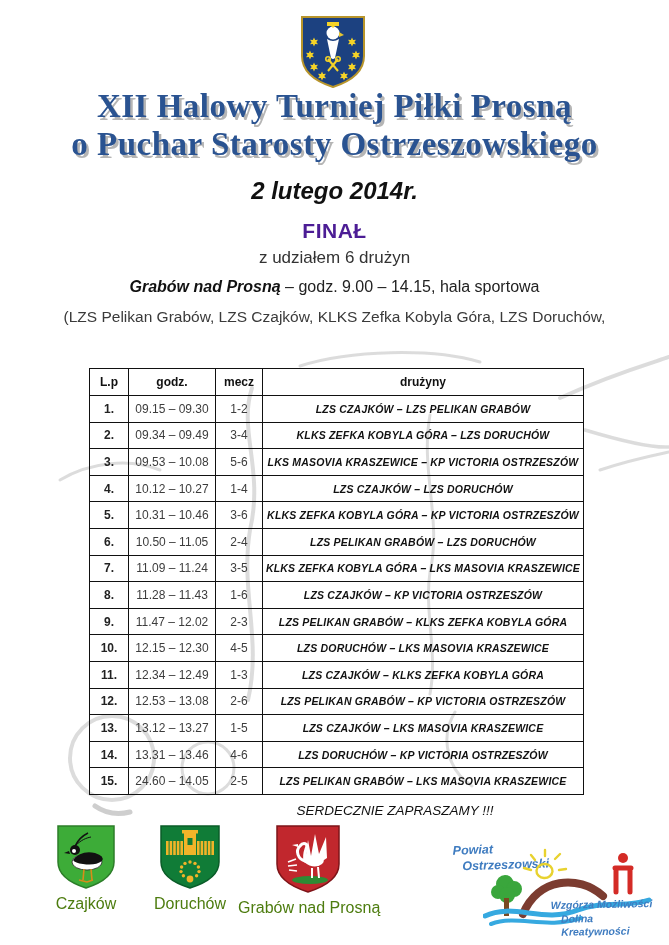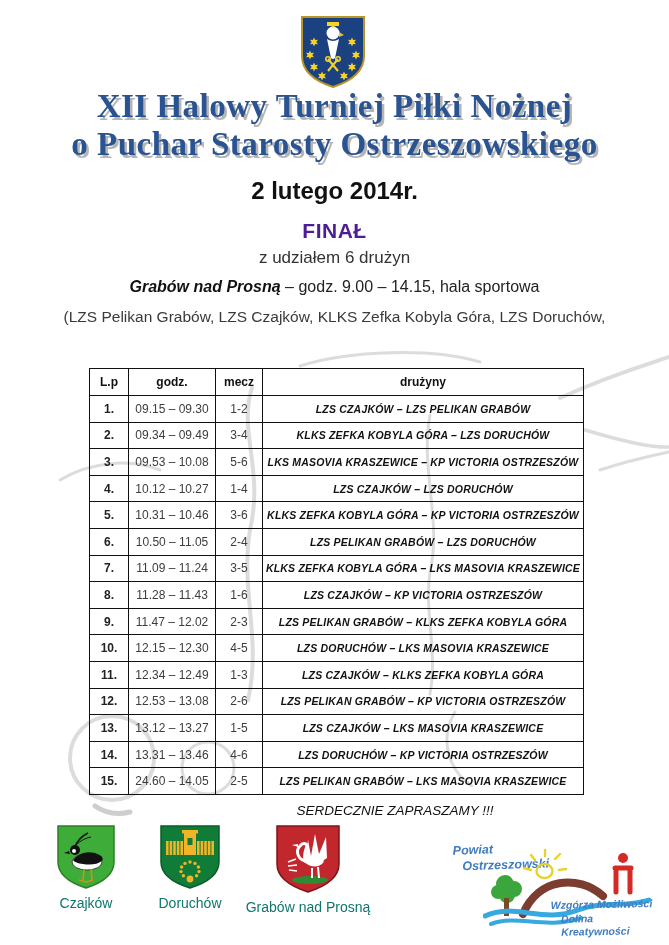--- a/index.html
+++ b/index.html
@@ -18,21 +18,21 @@
     left:0; width:669px; text-align:center;
     font-family:"Liberation Serif", serif; font-weight:bold;
     font-size:33px; color:#2a5391;
     text-shadow:2.5px 2.5px 0 #b5b5b5;
     letter-spacing:0.5px; white-space:nowrap;
   }
   .title1 { top:88px; }
   .title2 { top:126px; }
 
   .date-line { top:177px; left:0; width:669px; text-align:center;
-    font-size:24px; font-weight:bold; color:#111; }
+    font-size:24px; font-weight:bold; font-style:italic; color:#111; }
   .stage-line { top:219px; left:0; width:669px; text-align:center;
     font-size:21px; font-weight:bold; color:#4c1d95; letter-spacing:0.5px; }
   .participants-line { top:248px; left:0; width:669px; text-align:center;
     font-size:17px; color:#333; }
   .venue-line { top:278px; left:0; width:669px; text-align:center;
     font-size:16px; color:#222; }
   .venue-line .place { font-weight:bold; font-style:italic; color:#111; }
   .teams-note { left:0; width:669px; text-align:center; font-size:15.5px; color:#3a3a3a; }
   .teams-note1 { top:308px; }
   .teams-note2 { top:333px; }
@@ -47,21 +47,21 @@
   td.col-lp   { font-size:12px; font-weight:bold; color:#222; }
   td.col-godz { font-size:12px; color:#3c3c3c; }
   td.col-mecz { font-size:12px; color:#3c3c3c; }
   td.col-teams{ font-size:10.5px; font-weight:bold; font-style:italic; color:#111; letter-spacing:0.2px; }
 
   .closing-line { top:803px; left:245px; width:300px; text-align:center;
     font-size:13.5px; font-weight:normal; font-style:italic; color:#111; }
 
   .crest-box { top:824px; text-align:center; }
   .crest-box .crest-svg { display:block; margin:0 auto; }
-  .crest-label { margin-top:5px; font-size:14px; color:#0f766e; white-space:nowrap; }
+  .crest-label { margin-top:5px; font-size:16px; color:#4d7c0f; white-space:nowrap; }
   .box-czajkow { left:40px;  width:92px; }
   .box-doruchow{ left:144px; width:92px; }
   .box-grabow  { left:238px; width:140px; }
 
   .powiat-logo { top:836px; left:443px; width:210px; height:92px; }
   .powiat-name { position:absolute; left:10px; top:6px; color:#3f7cc0;
     font-size:12.5px; font-weight:bold; font-style:italic; line-height:1.25;
     transform:rotate(-2deg); }
   .powiat-name .l2 { display:block; padding-left:9px; }
   .powiat-slogan { position:absolute; left:108px; top:62px; color:#3f7cc0;
@@ -110,21 +110,21 @@
     <use href="#star6" x="16" y="28"></use>
     <use href="#star6" x="12" y="41"></use>
     <use href="#star6" x="16" y="53"></use>
     <use href="#star6" x="54" y="28"></use>
     <use href="#star6" x="58" y="41"></use>
     <use href="#star6" x="54" y="53"></use>
     <use href="#star6" x="24" y="62"></use>
     <use href="#star6" x="46" y="62"></use>
   </svg>
 
-  <div class="layer title-line title1">XII Halowy Turniej Piłki Nożnej</div>
+  <div class="layer title-line title1">XII Halowy Turniej Piłki Prosną</div>
   <div class="layer title-line title2">o Puchar Starosty Ostrzeszowskiego</div>
 
   <div class="layer date-line">2 lutego 2014r.</div>
   <div class="layer stage-line">FINAŁ</div>
   <div class="layer participants-line">z udziałem 6 drużyn</div>
 
   <div class="layer venue-line">
     <span class="place">Grabów nad Prosną</span><span> – godz. 9.00 – 14.15, hala sportowa</span>
   </div>
 

